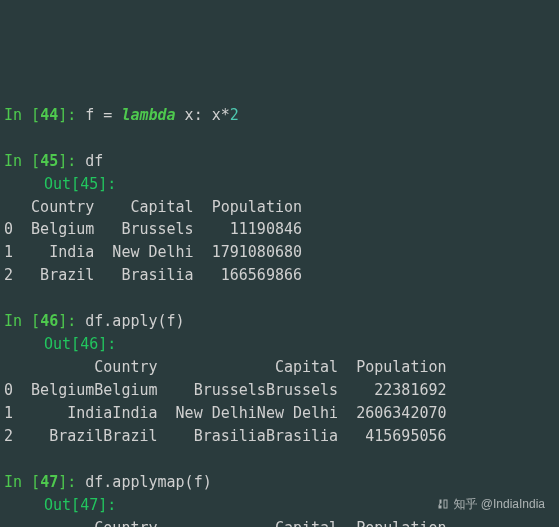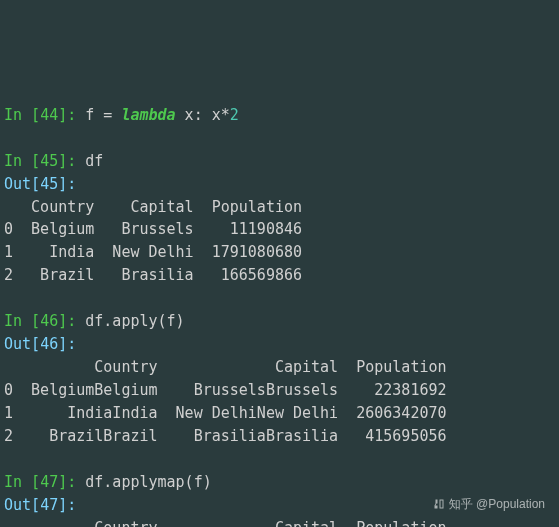--- a/index.html
+++ b/index.html
@@ -10,22 +10,22 @@
       line-height: 1.53;
       color: #d0d0d0;
       padding: 12px 4px;
       white-space: pre;
       overflow: hidden;
       width: 559px;
       height: 527px;
       position: relative;
     }
     .g { color: #4ec94e; }
-    .gb { color: #4ec94e; font-weight: normal; }
-    .r { color: #7dd3fc; }
+    .gb { color: #4ec94e; font-weight: bold; }
+    .r { color: #22c55e; margin-left: 40px; }
     .kw { color: #4ec94e; font-weight: bold; font-style: italic; }
     .num { color: #4ec9b0; }
     .w { color: #d0d0d0; }
     .watermark {
       position: absolute;
       right: 14px;
       bottom: 14px;
       font-family: Arial, sans-serif;
       font-size: 12px;
       color: rgba(255,255,255,0.6);
@@ -56,16 +56,16 @@
 
 <span class="g"><span>In [</span><span class="gb">47</span><span>]: </span></span><span class="w">df.applymap(f)</span>
 <span class="r"><span>Out[</span><span>47</span><span>]: </span></span>
 <span class="w">          Country             Capital  Population</span>
 
 
 </div>
 
 <div class="watermark"><svg width="12" height="12" viewBox="0 0 24 24" fill="rgba(255,255,255,0.6)">
       <path d="M5 3h4v8H7l-2 4h4v6H3v-6l2-4V3zm8 0h8v18h-8V3zm2 2v14h4V5h-4z"></path>
-    </svg><span>知乎 @Population</span></div>
+    </svg><span>知乎 @IndiaIndia</span></div>
 
 
 
 
 </body></html>

